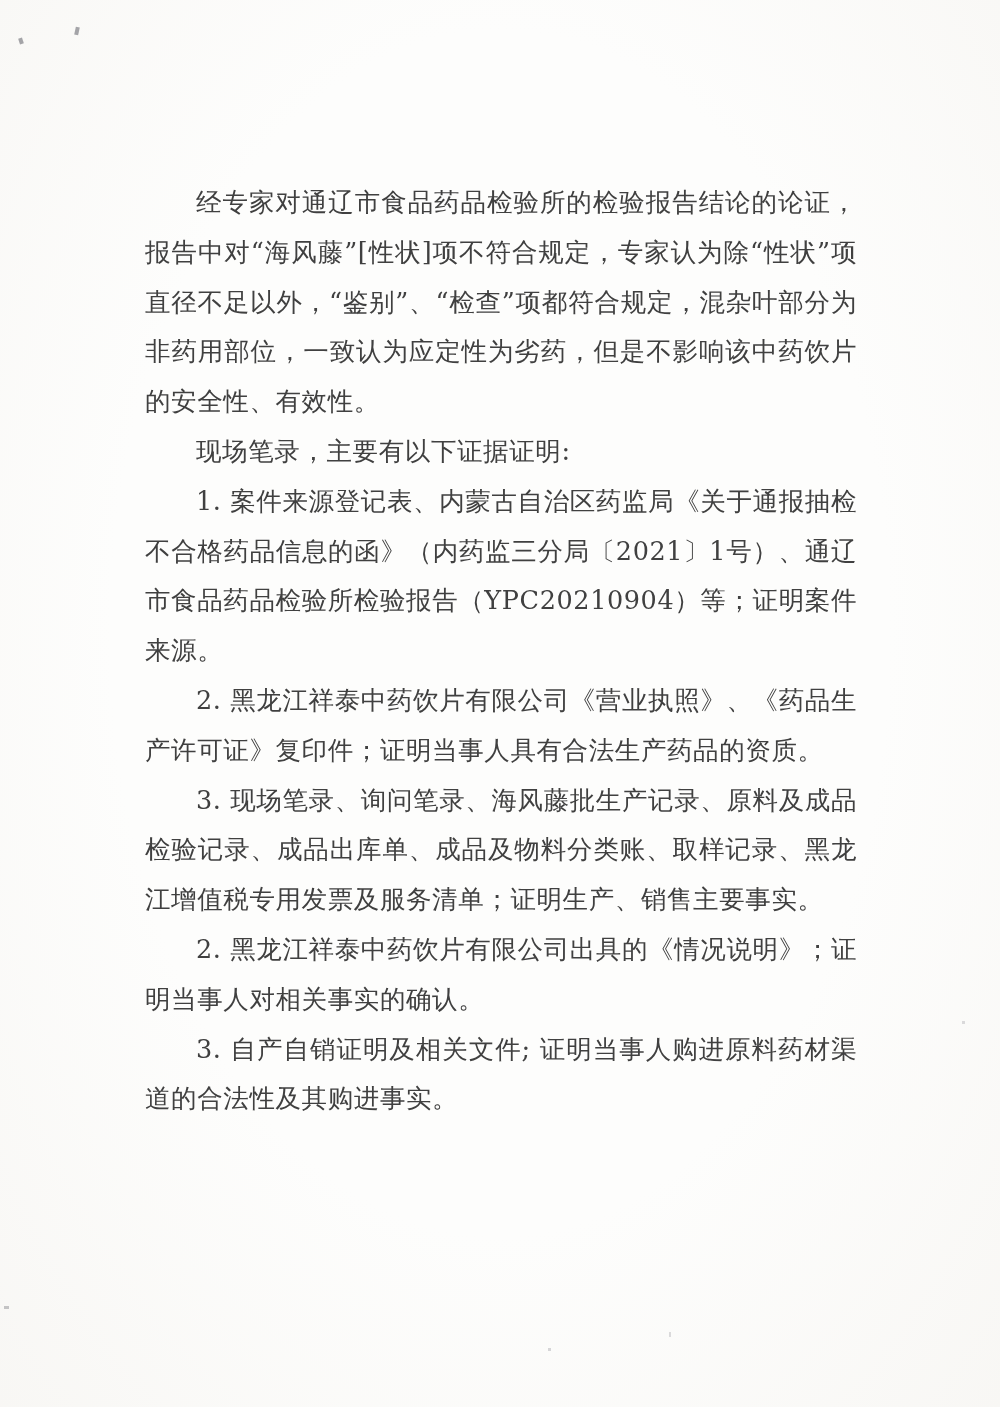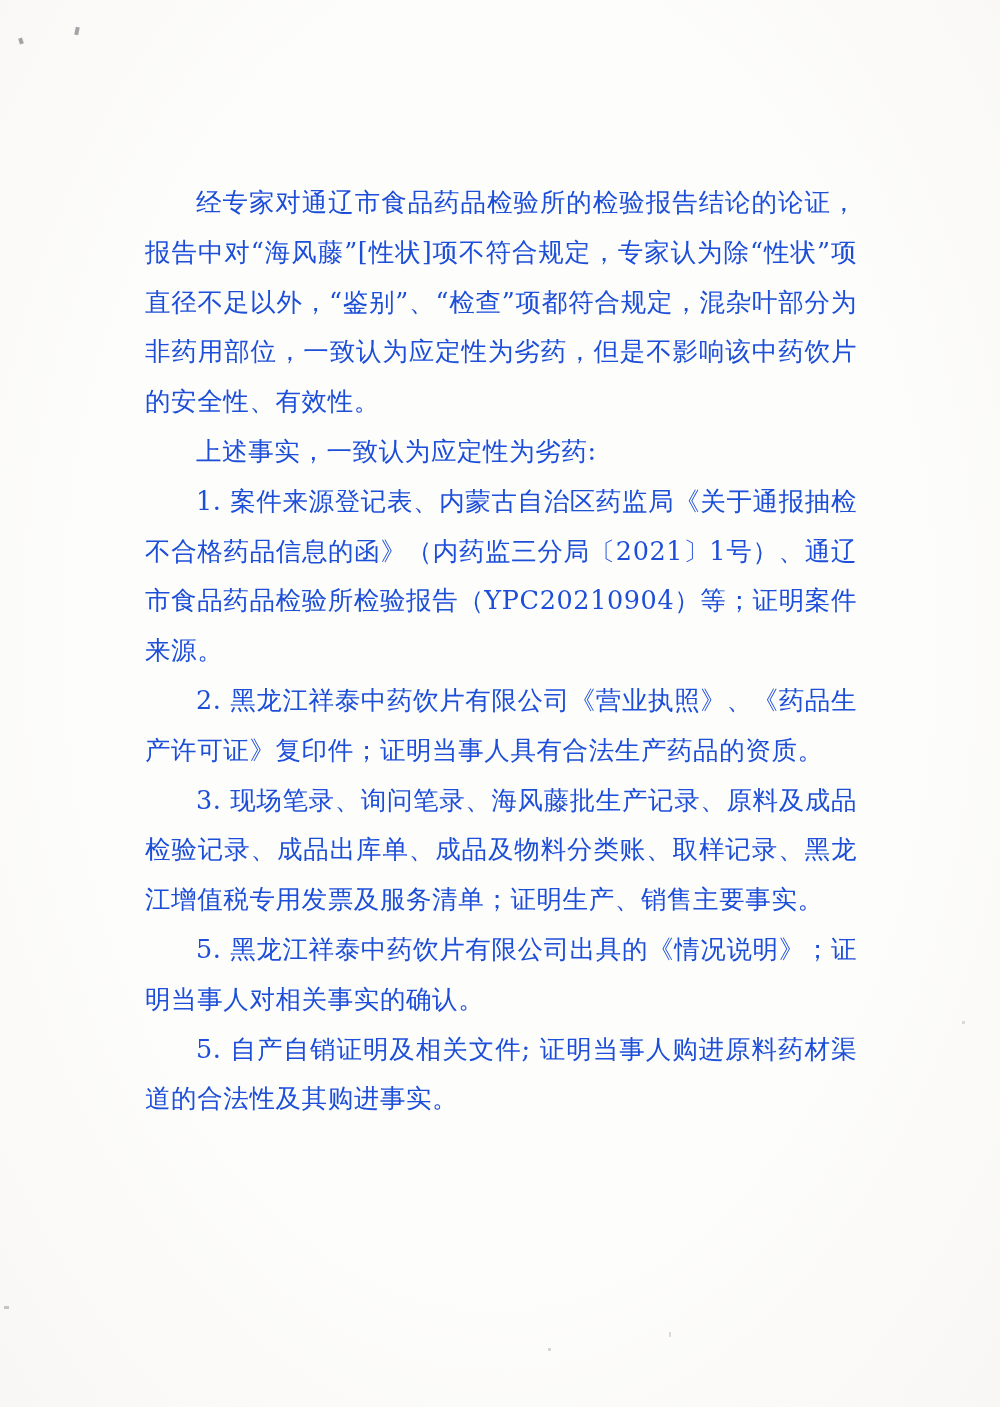--- a/index.html
+++ b/index.html
@@ -25,21 +25,21 @@
     pointer-events: none;
   }
   .doc-body {
     position: absolute;
     left: 145px;
     top: 178px;
     width: 712px;
   }
   .para {
     margin: 0;
-    color: #1d4ed8;
+    color: #404040;
     font-size: 25.5px;
     line-height: 49.8px;
     letter-spacing: 0.6px;
     text-align: justify;
     text-justify: inter-character;
     -webkit-font-smoothing: antialiased;
   }
   .para.indent {
     text-indent: 2em;
   }
@@ -67,21 +67,21 @@
 
   <span class="speck s1"></span>
   <span class="speck s2"></span>
   <span class="speck s3"></span>
   <span class="speck s4"></span>
   <span class="speck s5"></span>
   <span class="speck s6"></span>
 
   <div class="doc-body">
     <p class="para indent">经专家对通辽市食品药品检验所的检验报告结论的论证，报告中对“海风藤”[性状]项不符合规定，专家认为除“性状”项直径不足以外，“鉴别”、“检查”项都符合规定，混杂叶部分为非药用部位，一致认为应定性为劣药，但是不影响该中药饮片的安全性、有效性。</p>
-    <p class="para indent">上述事实，一致认为应定性为劣药:</p>
+    <p class="para indent">现场笔录，主要有以下证据证明:</p>
     <p class="para indent">1. 案件来源登记表、内蒙古自治区药监局《关于通报抽检不合格药品信息的函》（内药监三分局〔2021〕1号）、通辽市食品药品检验所检验报告（YPC20210904）等；证明案件来源。</p>
     <p class="para indent">2. 黑龙江祥泰中药饮片有限公司《营业执照》、《药品生产许可证》复印件；证明当事人具有合法生产药品的资质。</p>
     <p class="para indent">3. 现场笔录、询问笔录、海风藤批生产记录、原料及成品检验记录、成品出库单、成品及物料分类账、取样记录、黑龙江增值税专用发票及服务清单；证明生产、销售主要事实。</p>
-    <p class="para indent">5. 黑龙江祥泰中药饮片有限公司出具的《情况说明》；证明当事人对相关事实的确认。</p>
-    <p class="para indent">5. 自产自销证明及相关文件; 证明当事人购进原料药材渠道的合法性及其购进事实。</p>
+    <p class="para indent">2. 黑龙江祥泰中药饮片有限公司出具的《情况说明》；证明当事人对相关事实的确认。</p>
+    <p class="para indent">3. 自产自销证明及相关文件; 证明当事人购进原料药材渠道的合法性及其购进事实。</p>
   </div>
 
 </div>
 
 </body></html>

